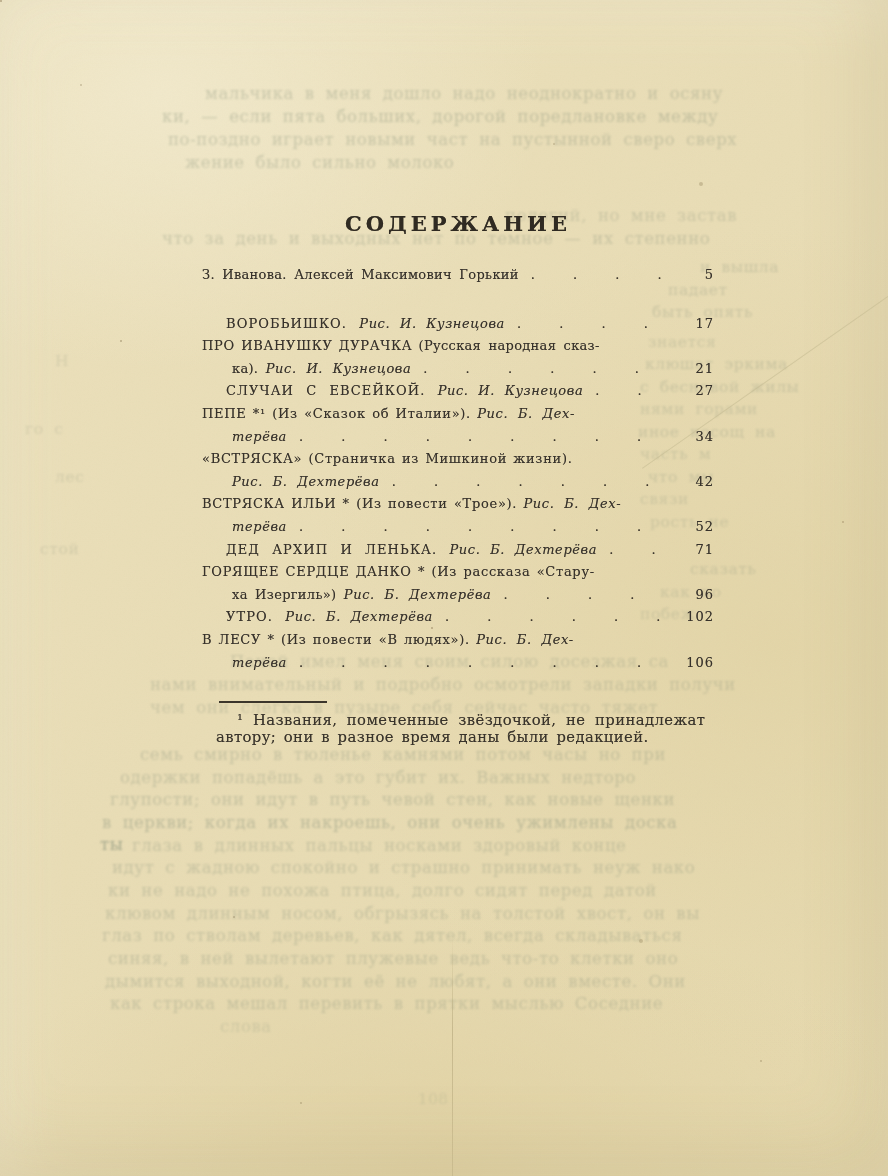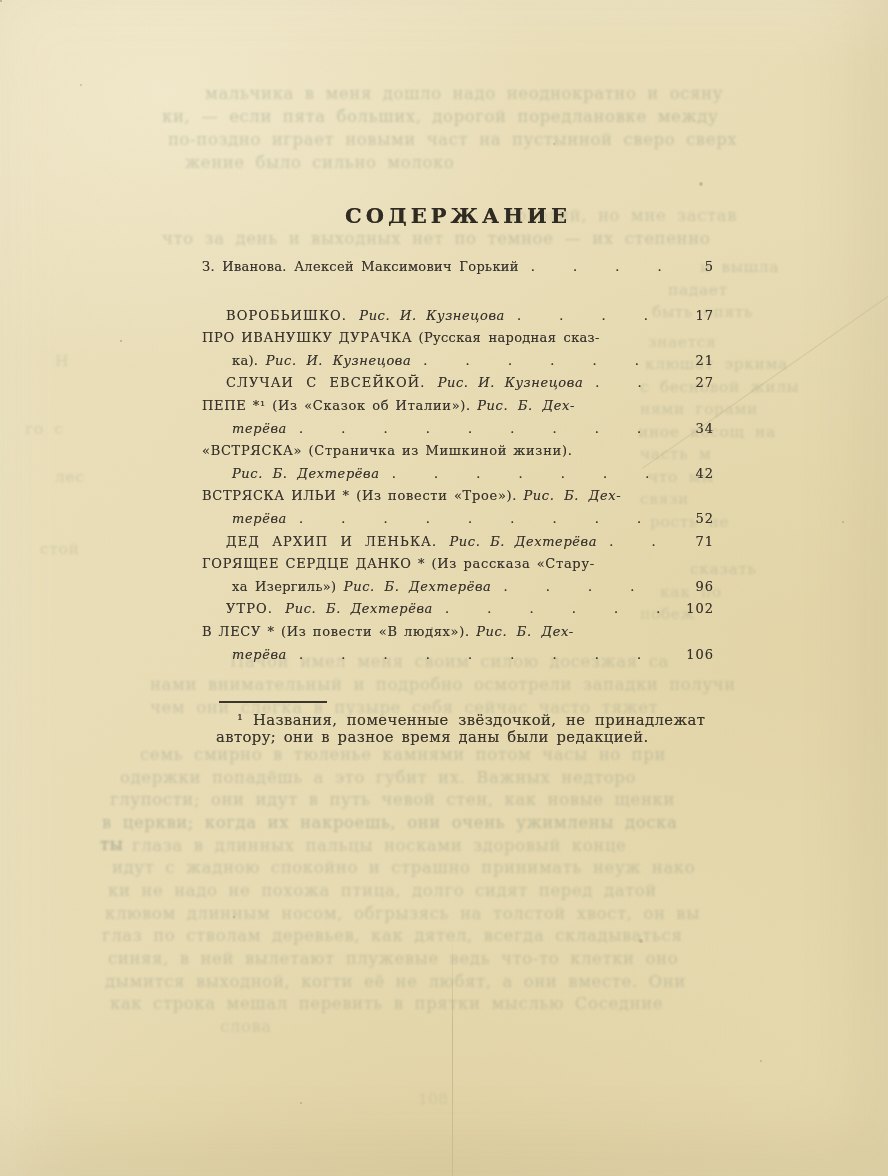--- a/index.html
+++ b/index.html
@@ -26,21 +26,21 @@
   .scratch{position:absolute;left:642px;top:468px;width:300px;height:1px;
     background:rgba(198,188,146,.6);transform-origin:0 0;transform:rotate(-35deg);}
 
   
   .bleed-layer{position:absolute;inset:0;pointer-events:none;}
   .bleed{position:absolute;white-space:nowrap;color:#88927b;opacity:.34;
     filter:blur(1.15px);font-size:16.5px;letter-spacing:.6px;word-spacing:5px;}
 
   
   .ink{position:absolute;inset:0;color:#35302a;}
-  .toc{position:absolute;left:202px;top:204px;width:512px;}
+  .toc{position:absolute;left:202px;top:212px;width:512px;}
   .toc-title{font-size:21px;line-height:24px;font-weight:bold;text-align:center;
     letter-spacing:4px;color:#2e2921;margin-bottom:28px;
     text-shadow:0 0 .6px rgba(46,41,33,.7);}
   .toc-line{display:flex;align-items:baseline;line-height:22.6px;height:22.6px;
     font-size:13px;white-space:nowrap;overflow:hidden;
     text-shadow:0 0 .5px rgba(53,48,42,.5);}
   .toc-line.gap-after{margin-bottom:26px;}
   .toc-line.indent{padding-left:30px;}
   .seg-c{letter-spacing:1.1px;word-spacing:7px;margin-left:24px;}
   .seg-c2{letter-spacing:.7px;word-spacing:1.5px;margin-top:20px;}

